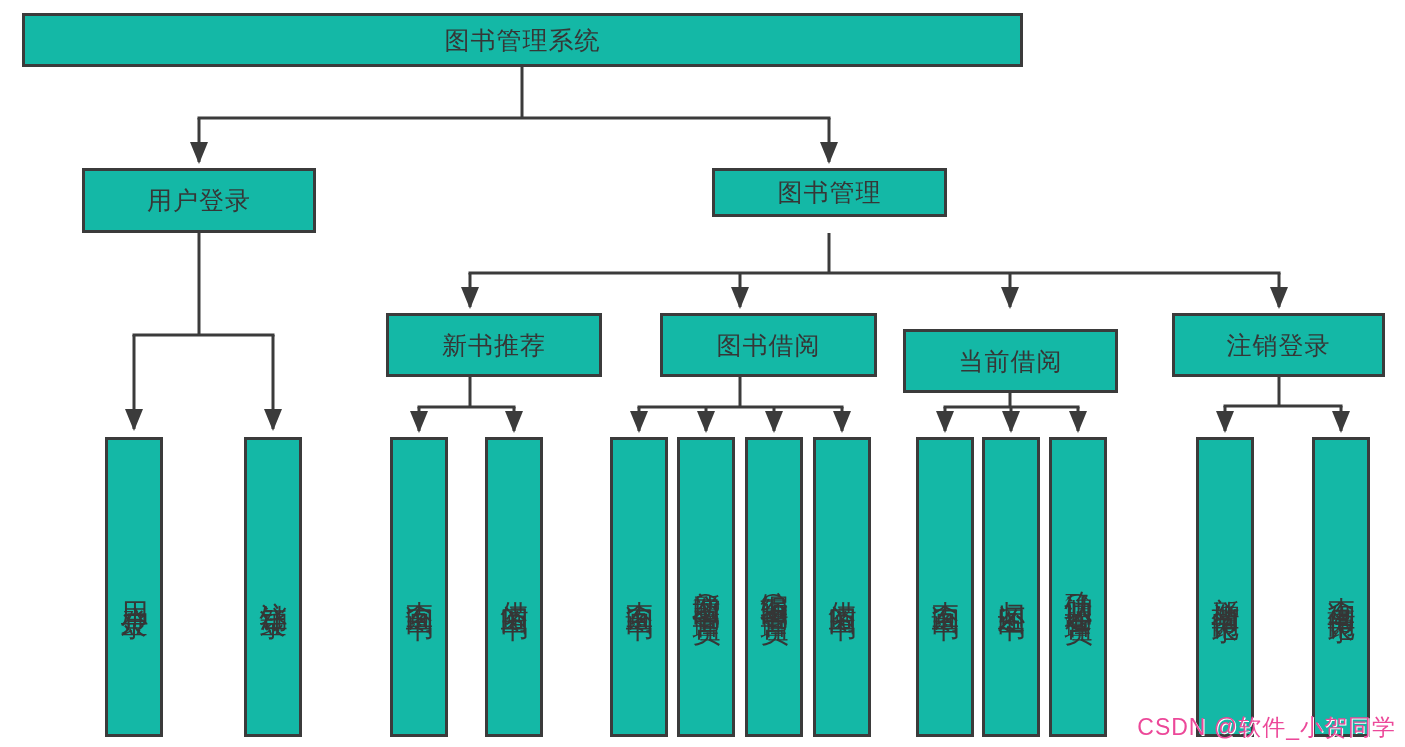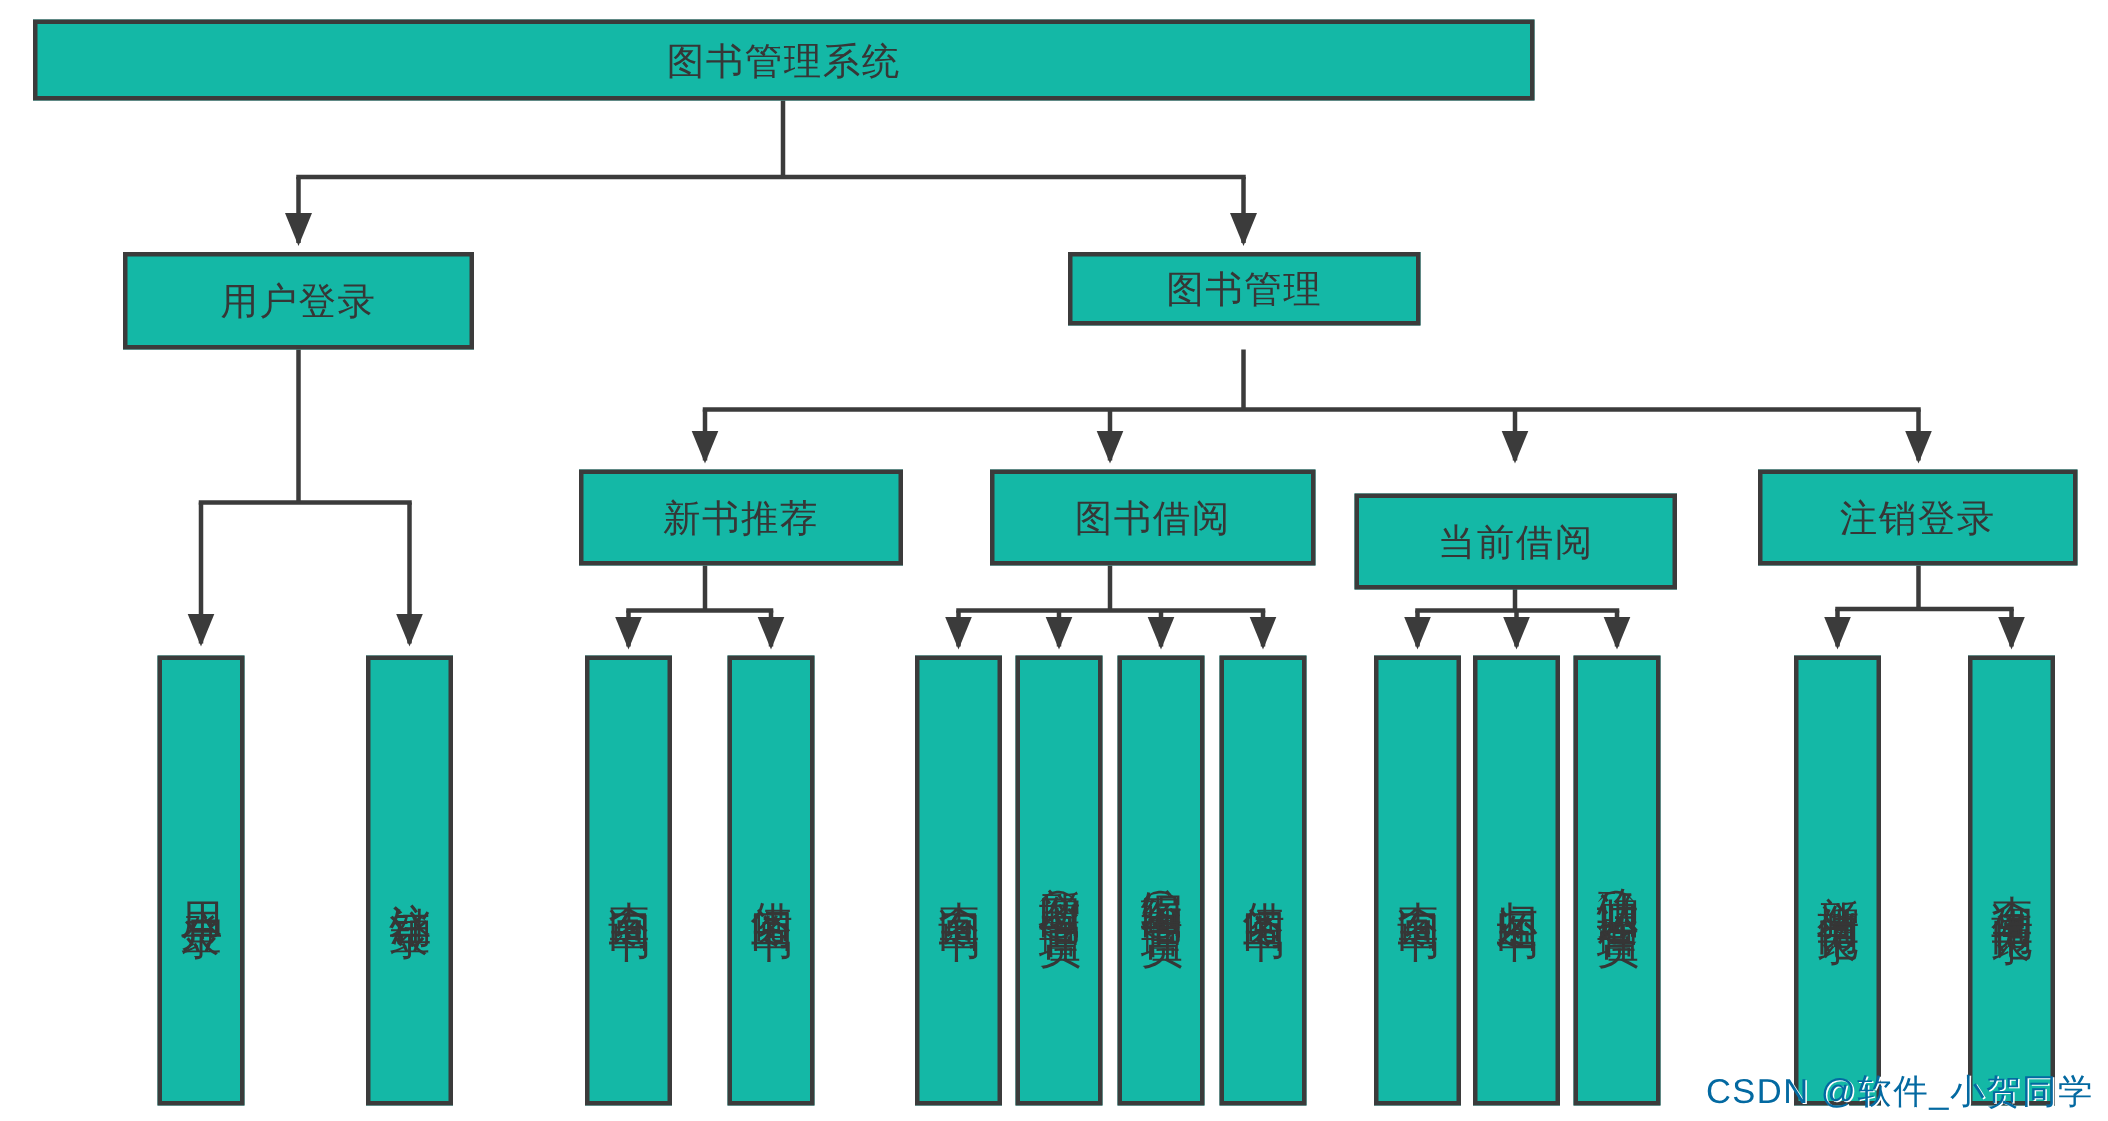--- a/index.html
+++ b/index.html
@@ -17,21 +17,21 @@
   .h  { font-size:25px; letter-spacing:1px; white-space:nowrap; }
   .v  {
     top:437px; height:300px; width:58px;
     font-size:28px; letter-spacing:4px;
     writing-mode:vertical-rl; text-orientation:mixed;
     line-height:1;
   }
   .watermark {
     position:absolute; right:9px; bottom:4px;
     font-size:23px; letter-spacing:1px;
-    color:#0369a1; text-shadow:1px 1px 0 #ffffff;
+    color:#ec4899; text-shadow:1px 1px 0 #ffffff;
     white-space:nowrap;
   }
 </style>
 </head>
 <body>
 
 <div class="stage">
 
   <svg class="connectors" viewBox="0 0 1405 747">
     <defs>

